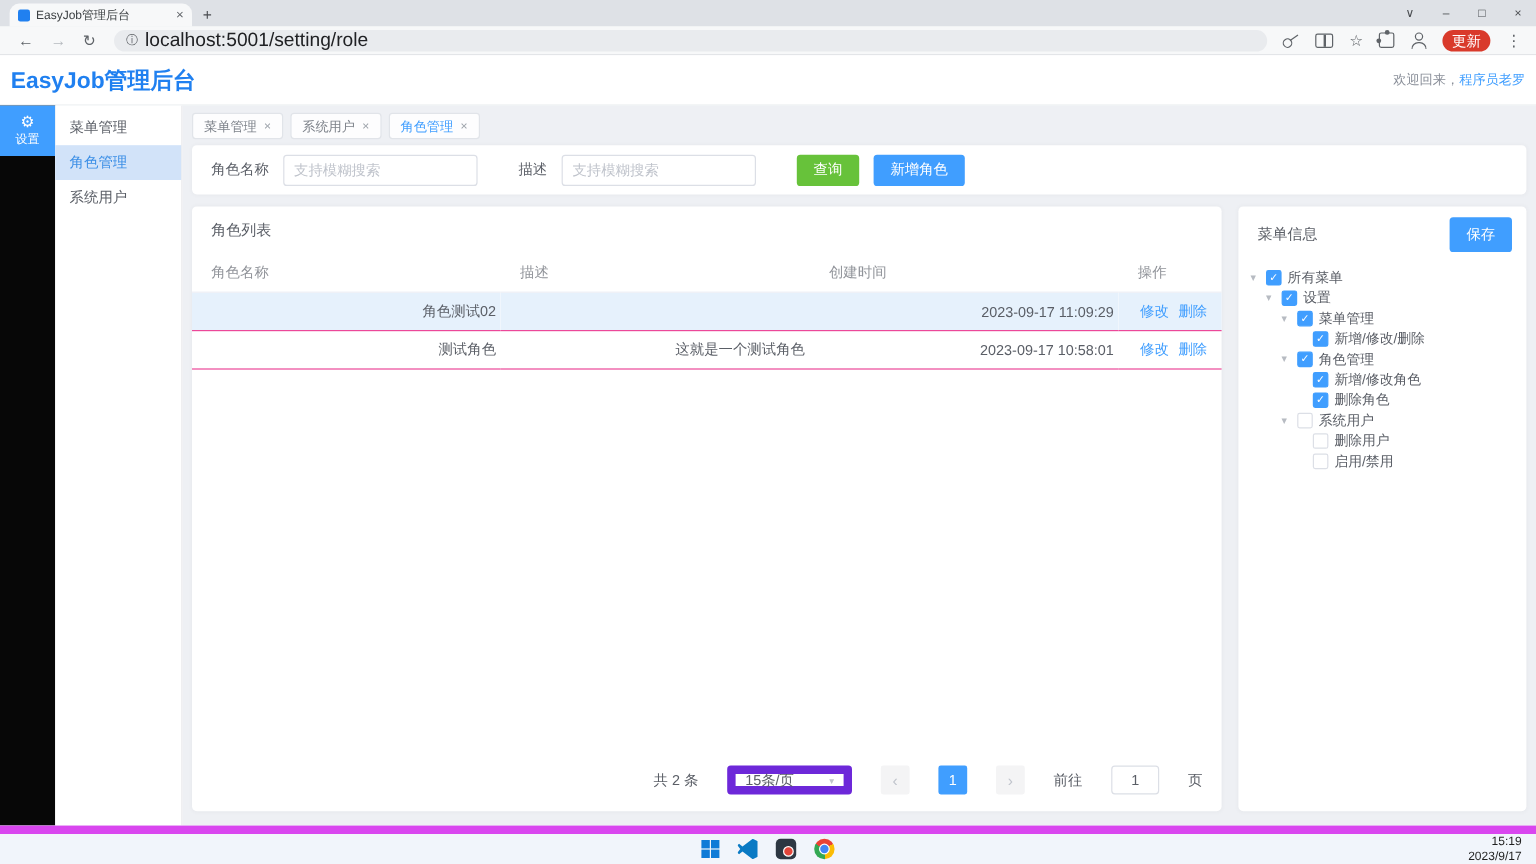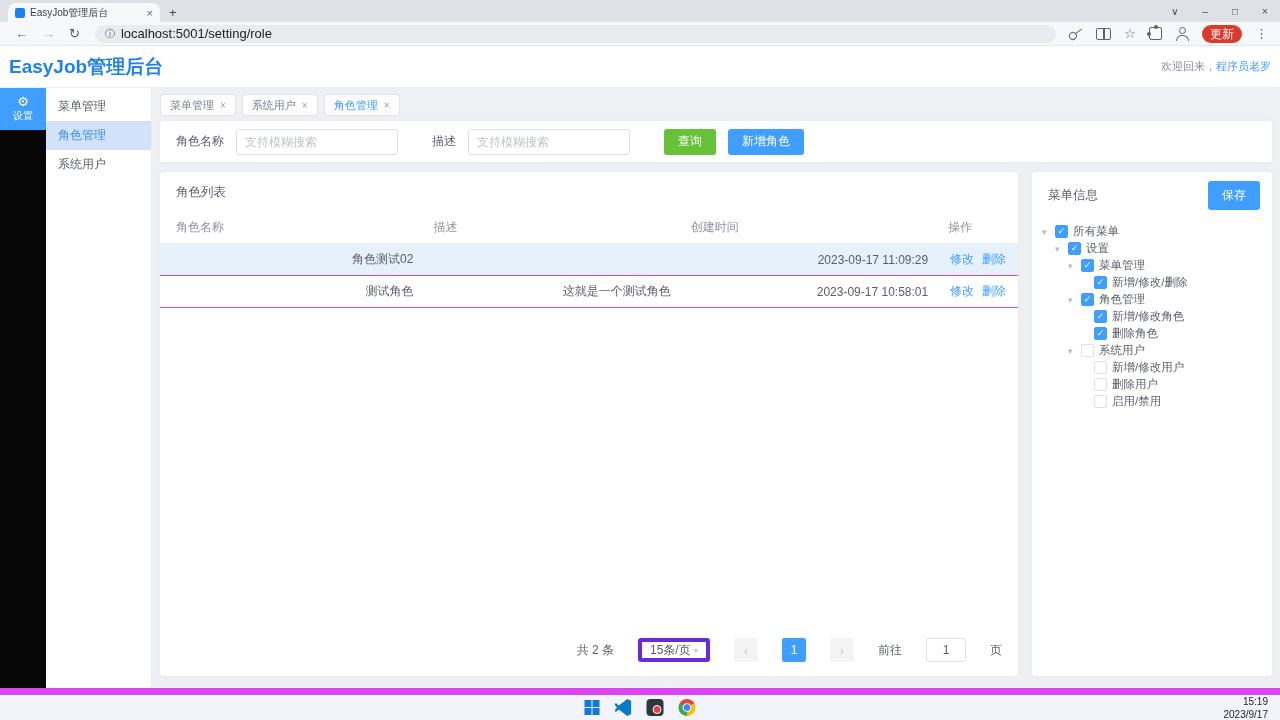--- a/index.html
+++ b/index.html
@@ -14,21 +14,21 @@
   .btab-close{font-size:11px;color:#5f6368;cursor:pointer}
   .newtab{font-size:13px;color:#4a4d51;margin:0 0 2px 9px;cursor:pointer}
   .winctrls{margin-left:auto;display:flex;align-items:center;height:100%}
   .winctrls span{width:30px;height:100%;display:flex;align-items:center;justify-content:center;font-size:10px;color:#494c50;cursor:pointer}
 
   .toolbar{position:absolute;top:22px;left:0;right:0;height:24px;background:#f7f8f9;display:flex;align-items:center;padding:0 8px;border-bottom:1px solid #e3e5e8}
   .nav-ic{font-size:13px;color:#5f6368;margin:0 7px;cursor:pointer}
   .nav-ic.dim{color:#b6babf}
   .addrbar{flex:1;height:18px;background:#e9ebee;border-radius:10px;margin:0 8px;display:flex;align-items:center;padding:0 10px;gap:6px;cursor:text}
   .info-ic{font-size:10px;color:#5f6368}
-  .url{font-size:13px;color:#202124}
+  .url{font-size:16px;color:#202124}
   .tb-icons{display:flex;align-items:center;gap:13px;margin:0 4px}
   .glyph{font-size:13px;color:#5f6368;cursor:pointer;line-height:1}
   .i-key{width:15px;height:15px;position:relative;transform:rotate(-35deg);cursor:pointer}
   .i-key::before{content:"";position:absolute;left:0;top:4px;width:6px;height:6px;border:1.5px solid #5f6368;border-radius:50%}
   .i-key::after{content:"";position:absolute;left:7px;top:6.5px;width:8px;height:1.5px;background:#5f6368}
   .i-split{width:15px;height:12px;border:1.5px solid #5f6368;border-radius:2px;position:relative;cursor:pointer}
   .i-split::after{content:"";position:absolute;top:0;bottom:0;left:6px;width:1.5px;background:#5f6368}
   .i-puzzle{width:13px;height:13px;border:1.5px solid #5f6368;border-radius:2px;position:relative;cursor:pointer}
   .i-puzzle::before{content:"";position:absolute;top:-3px;left:3.5px;width:4px;height:4px;border-radius:50%;background:#5f6368}
   .i-puzzle::after{content:"";position:absolute;left:-3px;top:3.5px;width:4px;height:4px;border-radius:50%;background:#5f6368}
@@ -76,21 +76,21 @@
   .card-title-row{padding:12px 16px 11px;font-size:12.5px;color:#5a5e66}
   table{width:100%;border-collapse:collapse;table-layout:fixed;font-size:12px}
   th{color:#909399;font-weight:normal;text-align:left;padding:7px 4px 7px 16px;border-bottom:1px solid #ebeef5}
   td{color:#5a5e66;text-align:right;padding:7px 4px 7px 16px;border-bottom:1px solid #ec4899;overflow:hidden;white-space:nowrap}
   th:nth-child(1){width:30%}th:nth-child(2){width:30%}th:nth-child(3){width:30%}th:nth-child(4){width:10%}
   tr.hl td{background:#e6f1fc}
   td.ops a,th.ops a{color:#409EFF;margin-right:8px;cursor:pointer;text-decoration:none}
 
   
   .pager{margin-top:auto;display:flex;align-items:center;justify-content:flex-end;gap:24px;padding:12px 16px 14px;font-size:12px;color:#5a5e66}
-  .psel{width:72px;height:24px;border:4px solid #6d28d9;border-radius:3px;display:flex;align-items:center;justify-content:space-between;padding:4px 8px;cursor:pointer}
+  .psel{width:104px;height:24px;border:7px solid #6d28d9;border-radius:3px;display:flex;align-items:center;justify-content:space-between;padding:4px 8px;cursor:pointer}
   .selcaret{font-size:8px;color:#c0c4cc}
   .pbtn{width:24px;height:24px;background:#f4f4f5;border-radius:2px;display:flex;align-items:center;justify-content:center;color:#c0c4cc;font-size:13px;cursor:pointer}
   .pcur{width:24px;height:24px;background:#409EFF;color:#fff;border-radius:2px;display:flex;align-items:center;justify-content:center;font-size:12px;cursor:pointer}
   .pgoto{width:40px;height:24px;border:1px solid #dcdfe6;border-radius:3px;text-align:center;font-size:12px;color:#5a5e66;outline:none}
 
   
   .menu-card{width:240px;display:flex;flex-direction:column}
   .menu-head{display:flex;justify-content:space-between;align-items:center;padding:9px 12px 7px 16px}
   .menu-title{font-size:12.5px;color:#5a5e66}
   .save-btn{background:#409EFF;color:#fff;border:none;border-radius:3px;font-size:12px;padding:6px 14px;cursor:pointer}
@@ -281,25 +281,20 @@
             <span class="tlabel">删除角色</span>
           </div>
           <div class="tree-node" style="padding-left: 28px;">
             <span class="caret">▾</span>
             <span class="cb"></span>
             <span class="tlabel">系统用户</span>
           </div>
           <div class="tree-node" style="padding-left: 41px;">
             <span class="caret hide">▾</span>
             <span class="cb"></span>
-            <span class="tlabel">新增/修改用户</span>
-          </div>
-          <div class="tree-node" style="padding-left: 41px;">
-            <span class="caret hide">▾</span>
-            <span class="cb"></span>
             <span class="tlabel">删除用户</span>
           </div>
           <div class="tree-node" style="padding-left: 41px;">
             <span class="caret hide">▾</span>
             <span class="cb"></span>
             <span class="tlabel">启用/禁用</span>
           </div>
         </div>
     </div>
   </div>

